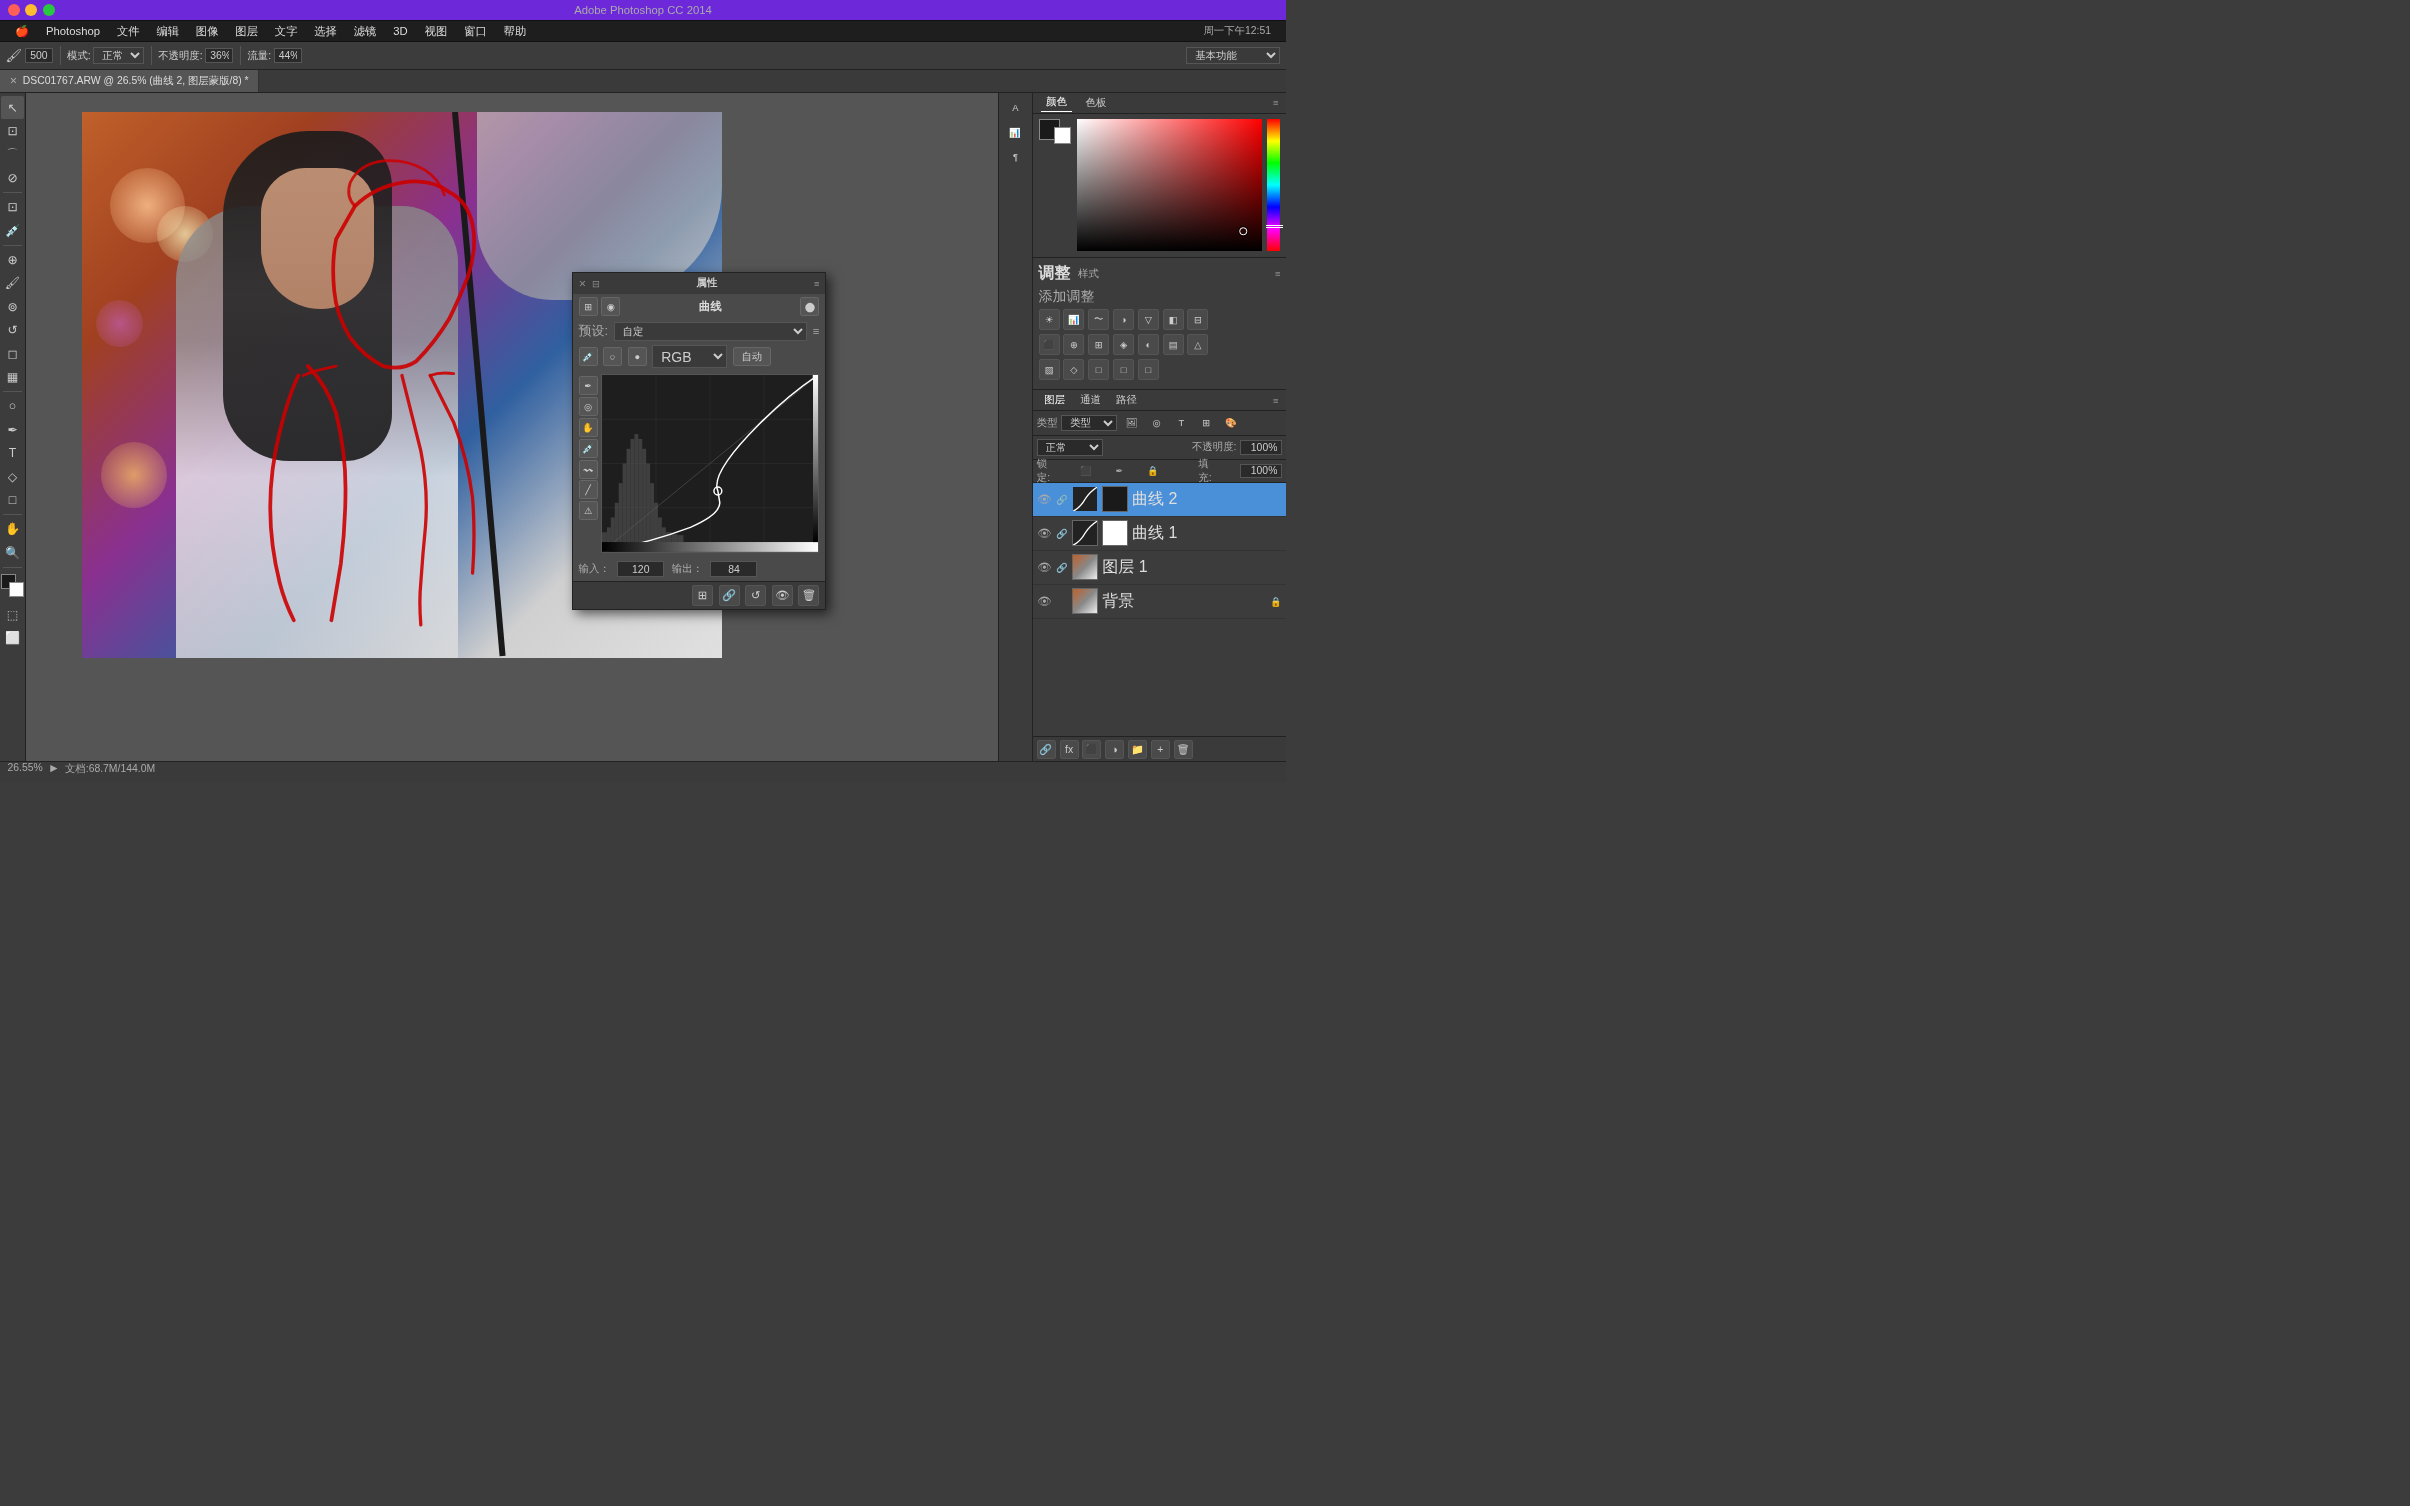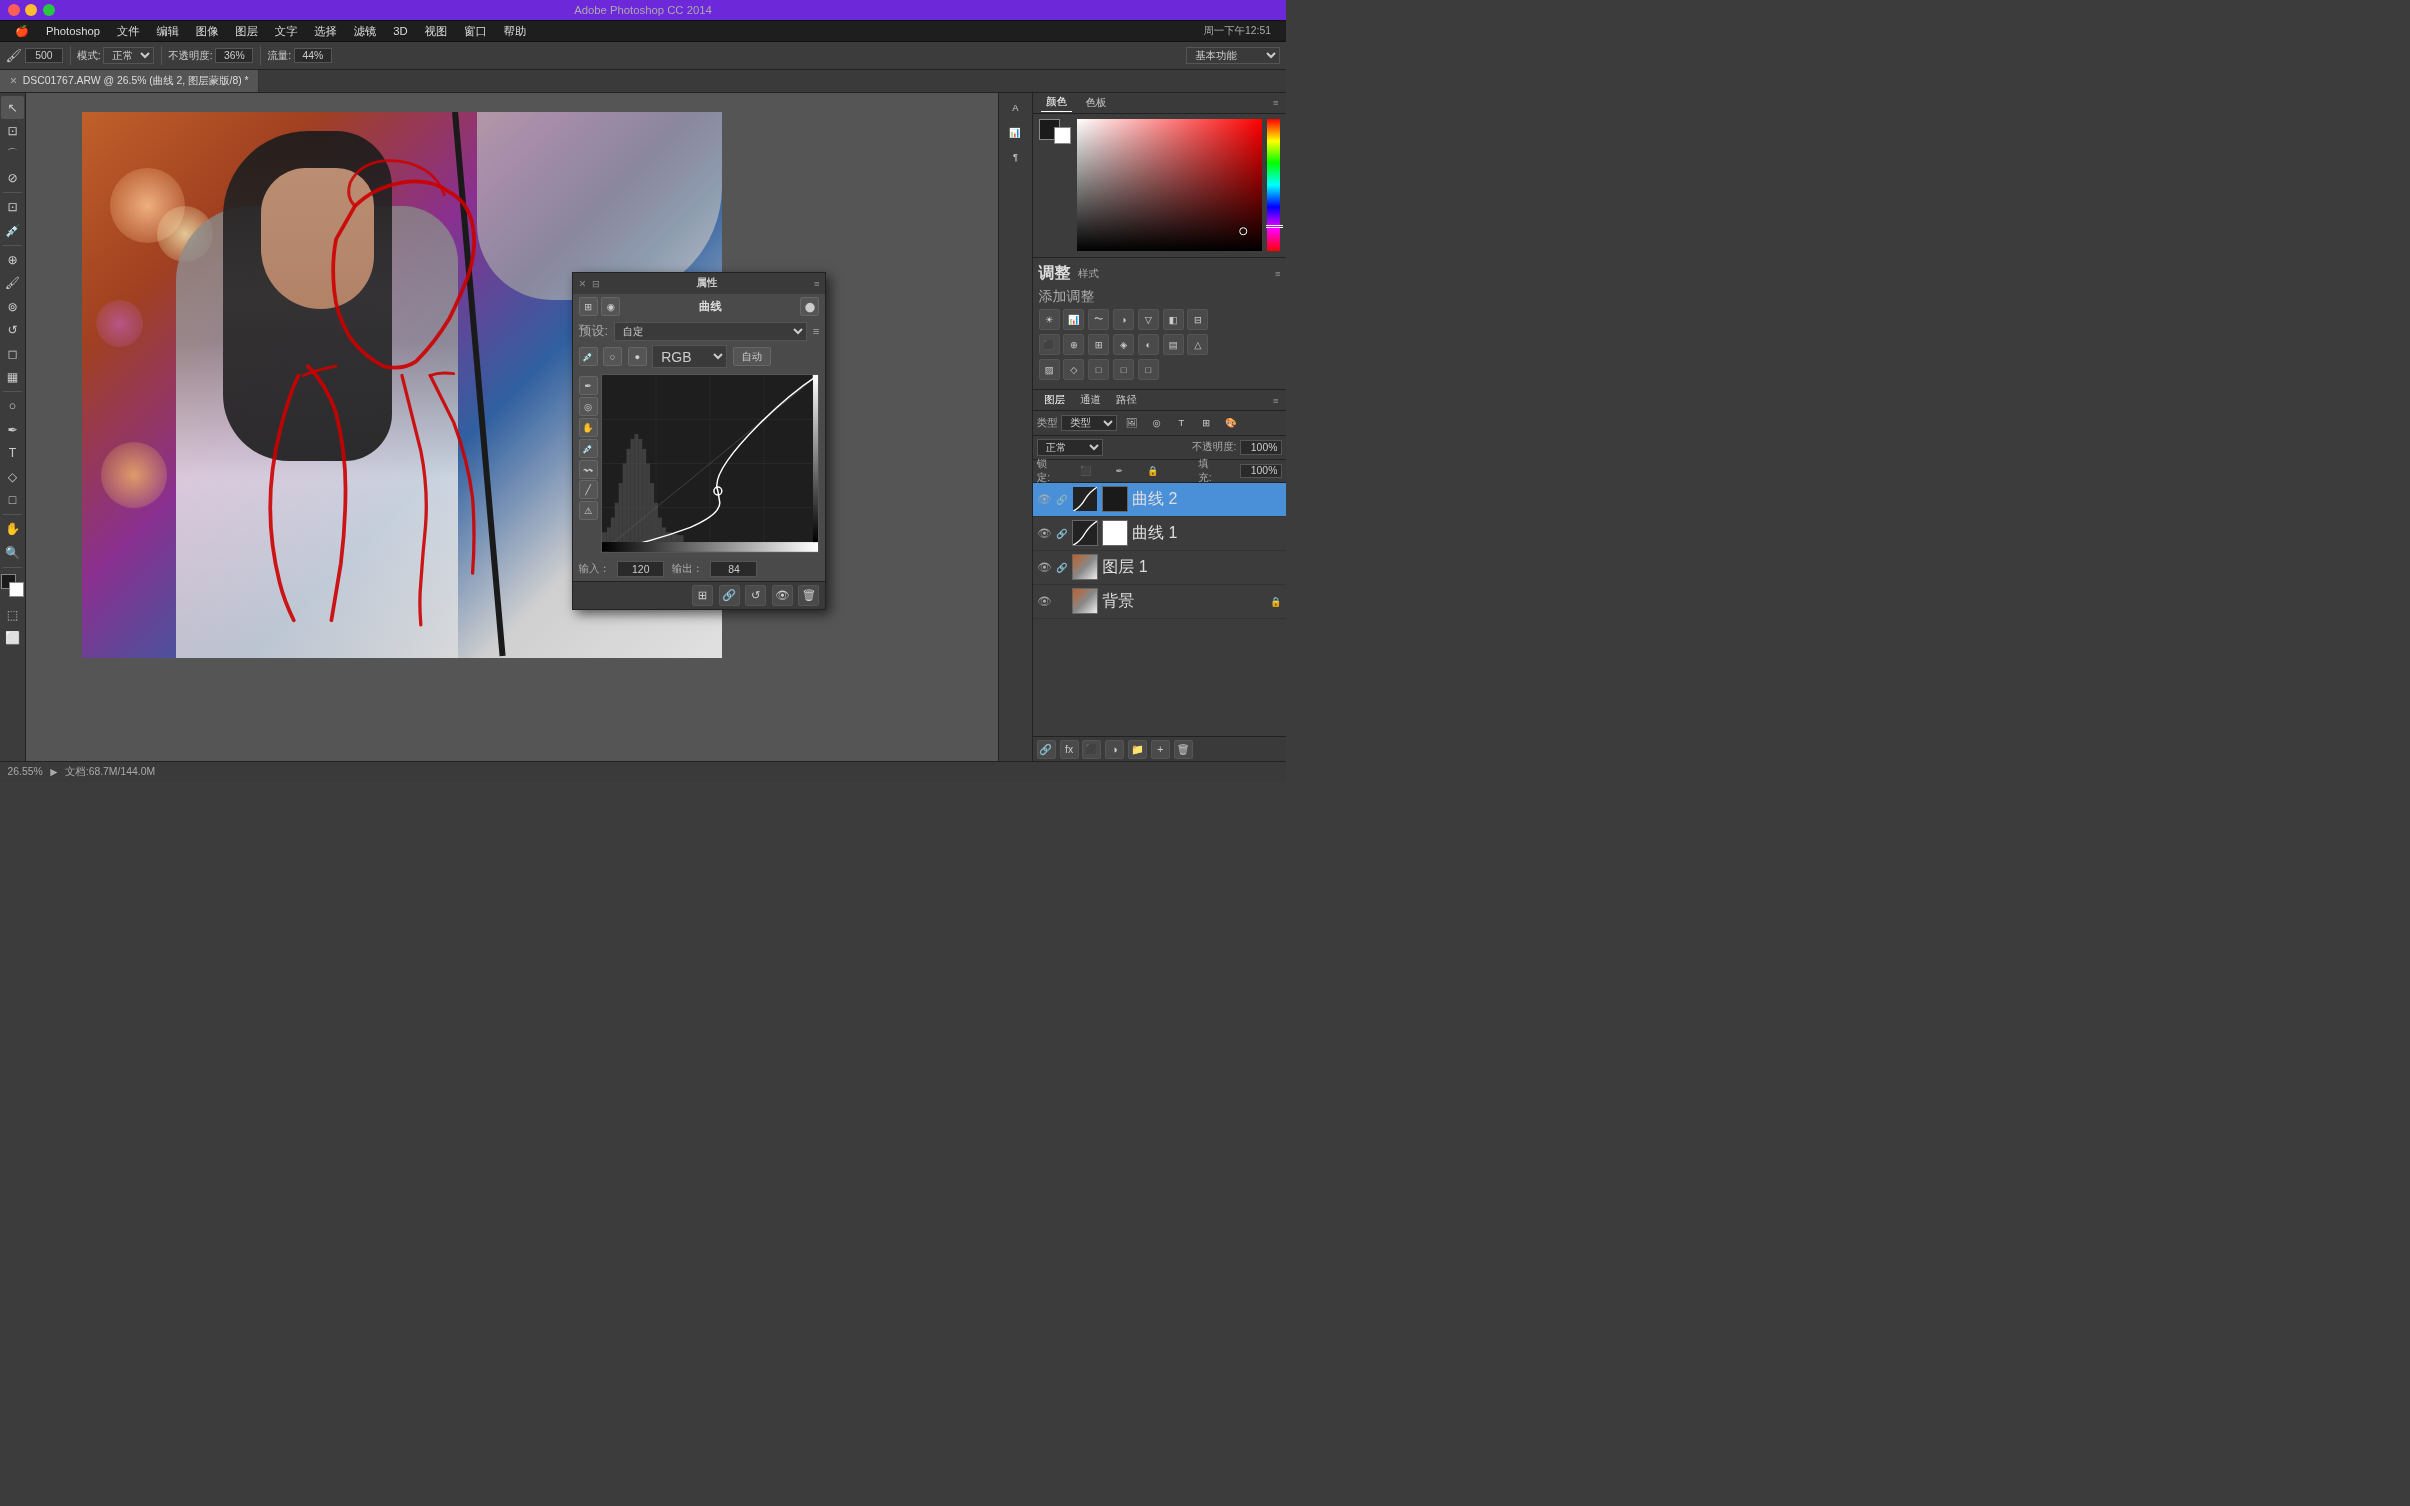--- a/index.html
+++ b/index.html
@@ -80,21 +80,21 @@
       gap: 2.8px;
       font-size: 10.4px;
       color: #ccc;
     }
     .tb-input {
       background: #2a2a2a;
       border: 0.9px solid #555;
       color: #ccc;
       font-size: 10.4px;
       padding: 0.9px 3.8px;
-      width: 38px;
+      width: 28px;
       text-align: center;
     }
     .tb-select {
       background: #3a3a3a;
       border: 0.9px solid #555;
       color: #ccc;
       font-size: 10.4px;
       padding: 0.9px 3.8px;
     }
     .tb-separator {
@@ -471,21 +471,20 @@
       cursor: pointer; font-size: 10.4px; color: #ccc;
     }
 
     
     #status-bar {
       width: 100%;
       height: 21px;
       background: #3a3a3a;
       border-top: 0.9px solid #222;
       display: flex;
-      align-items: center;
       padding: 0 7.5px;
       gap: 7.5px;
       font-size: 10.4px;
       color: #aaa;
     }
 
     
     #curves-dialog {
       position: absolute;
       top: 179px;

